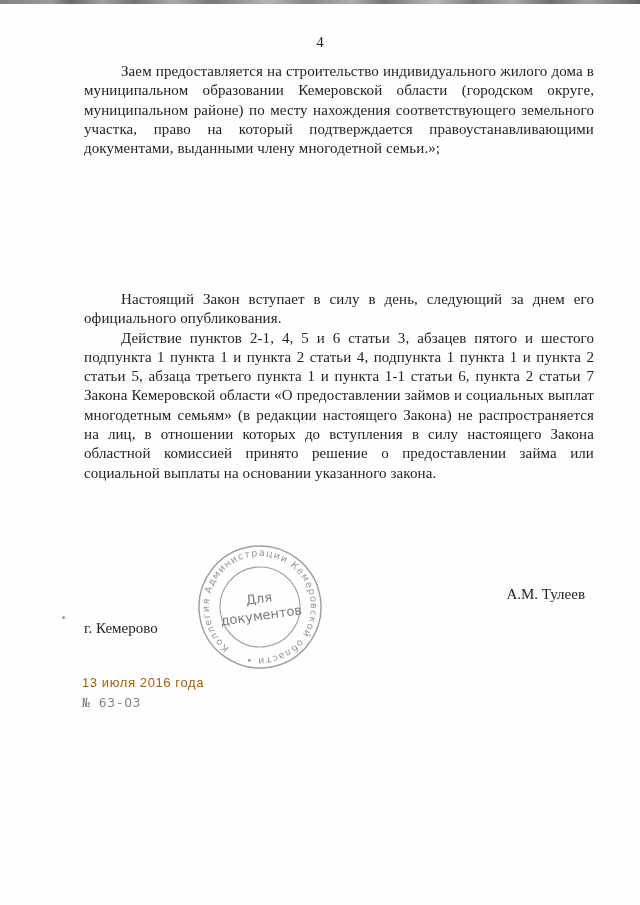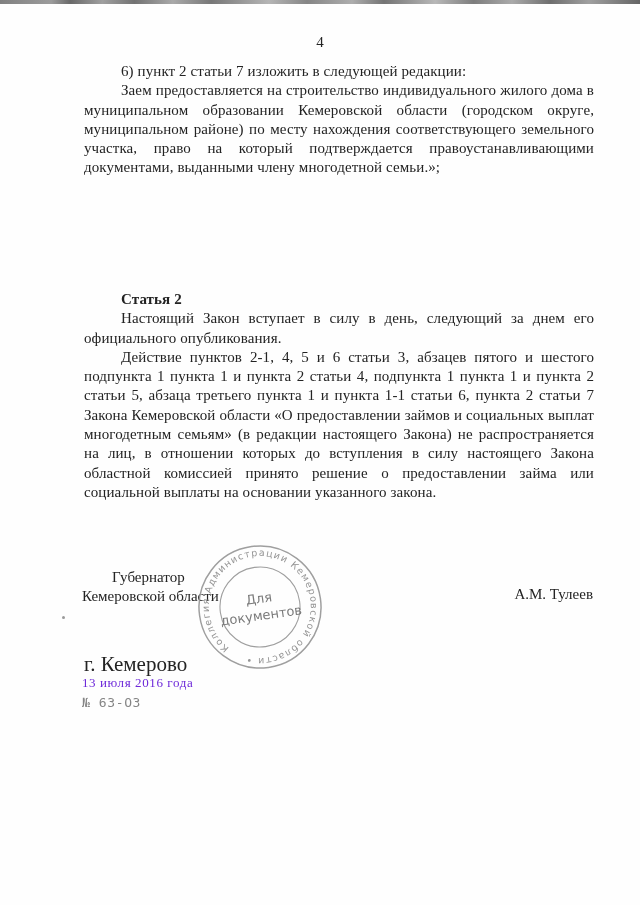--- a/index.html
+++ b/index.html
@@ -56,21 +56,21 @@
     position: absolute;
     left: 82px;
     top: 568px;
     width: 260px;
     font-size: 15px;
     line-height: 19px;
   }
   .signature .pos-line1 { margin-left: 30px; }
   .signature-name {
     position: absolute;
-    right: 47px;
+    right: 55px;
     top: 586px;
     font-size: 15px;
   }
   .stamp {
     position: absolute;
     left: 194px;
     top: 541px;
     width: 132px;
     height: 132px;
     transform: rotate(-8deg);
@@ -90,31 +90,31 @@
   }
   .stamp .center-text {
     font-family: "DejaVu Sans", sans-serif;
     font-size: 13px;
     fill: #6f6f6f;
     text-anchor: middle;
   }
   .footer-city {
     position: absolute;
     left: 84px;
-    top: 652px;
-    font-size: 21px;
+    top: 620px;
+    font-size: 15px;
   }
   .footer-date {
     position: absolute;
     left: 82px;
     top: 675px;
-    font-family: Liberation Serif, serif;
+    font-family: Liberation Sans, sans-serif;
     font-size: 13px;
     letter-spacing: 0.6px;
-    color: #6d28d9;
+    color: #a16207;
   }
   .footer-number {
     position: absolute;
     left: 82px;
     top: 695px;
     font-family: "DejaVu Sans Mono", monospace;
     font-size: 13px;
     letter-spacing: 0.6px;
     color: #858585;
   }
@@ -128,34 +128,28 @@
 </head>
 <body>
 
 <div class="page">
 
   <div class="scan-edge"></div>
 
   <div class="page-number">4</div>
 
   <div class="text-block block-part1">
-    <p>6) пункт 2 статьи 7 изложить в следующей редакции:</p>
     <p>Заем предоставляется на строительство индивидуального жилого дома в муниципальном образовании Кемеровской области (городском округе, муниципальном районе) по месту нахождения соответствующего земельного участка, право на который подтверждается правоустанавливающими документами, выданными члену многодетной семьи.»;</p>
   </div>
 
   <div class="text-block block-part2">
-    <p class="section-heading">Статья 2</p>
     <p>Настоящий Закон вступает в силу в день, следующий за днем его официального опубликования.</p>
     <p>Действие пунктов 2-1, 4, 5 и 6 статьи 3, абзацев пятого и шестого подпункта 1 пункта 1 и пункта 2 статьи 4, подпункта 1 пункта 1 и пункта 2 статьи 5, абзаца третьего пункта 1 и пункта 1-1 статьи 6, пункта 2 статьи 7 Закона Кемеровской области «О предоставлении займов и социальных выплат многодетным семьям» (в редакции настоящего Закона) не распространяется на лиц, в отношении которых до вступления в силу настоящего Закона областной комиссией принято решение о предоставлении займа или социальной выплаты на основании указанного закона.</p>
   </div>
 
-  <div class="signature">
-    <div class="pos-line1">Губернатор</div>
-    <div class="pos-line2">Кемеровской области</div>
-  </div>
 
   <div class="signature-name">А.М. Тулеев</div>
 
   <svg class="stamp" viewBox="0 0 132 132" aria-hidden="true">
     <circle class="ring-outer" cx="66" cy="66" r="61"></circle>
     <circle class="ring-inner" cx="66" cy="66" r="40"></circle>
     <defs>
       <path id="ringpath" d="M 29.9 102.1 A 51 51 0 1 1 44.4 112.2" fill="none"></path>
     </defs>
     <text class="ring-text">

